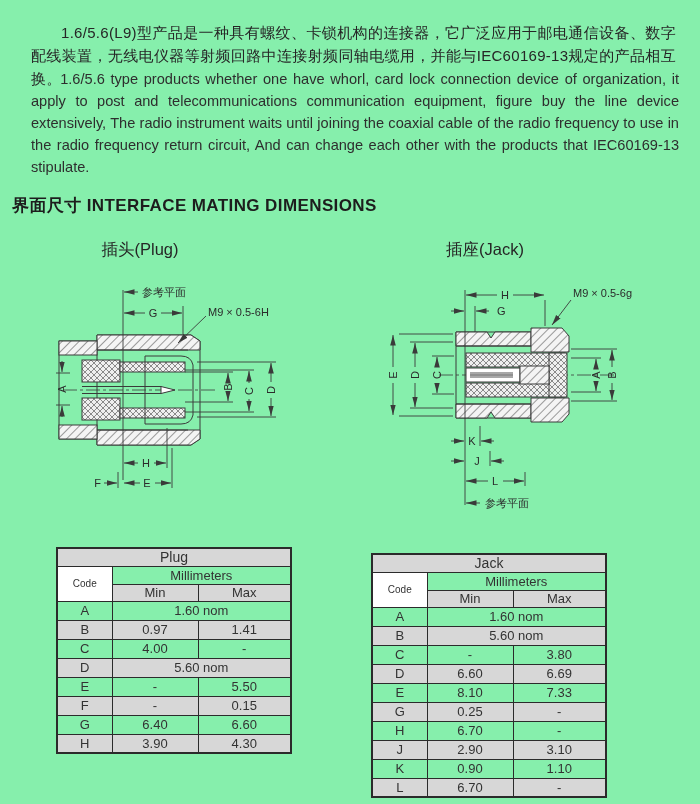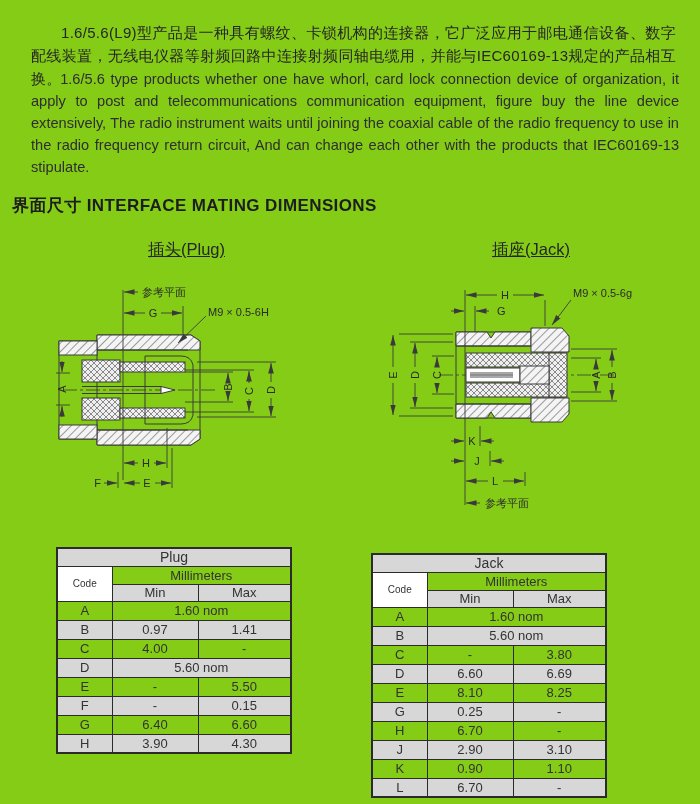--- a/index.html
+++ b/index.html
@@ -1,24 +1,24 @@
 <!DOCTYPE html>
 <html><head>
 <meta charset="utf-8">
 <style>
   html,body{margin:0;padding:0;background:#ffffff;}
-  .page{position:relative;width:700px;height:804px;background:#84cc16;overflow:hidden;
+  .page{position:relative;width:700px;height:804px;background:#86efac;overflow:hidden;
         font-family:"Liberation Sans","DejaVu Sans",sans-serif;color:#262626;}
   .intro-cn{position:absolute;left:31px;top:6px;width:645px;font-size:15px;line-height:23px;
             text-indent:2em;text-align:justify;letter-spacing:.3px;}
   .intro-en{position:absolute;left:31px;top:53px;width:648px;font-size:14.6px;line-height:22px;
             text-indent:2em;text-align:justify;color:#2e2e2e;}
   .section-heading{position:absolute;left:12px;top:194px;margin:0;font-size:17px;font-weight:bold;
             letter-spacing:.4px;color:#1d1d1d;white-space:nowrap;}
-  .fig-title{position:absolute;top:239px;width:170px;text-align:right;font-size:16.5px;color:#262626;text-decoration:underline;}
+  .fig-title{position:absolute;top:239px;width:170px;text-align:center;font-size:16.5px;color:#262626;}
   .fig-title.plug{left:55px;}
   .fig-title.jack{left:400px;}
   .drawing{position:absolute;top:276px;}
   .drawing.plug{left:25px;}
   .drawing.jack{left:363px;}
   svg text{font-family:"Liberation Sans","DejaVu Sans",sans-serif;fill:#2b2b2b;}
   .dim-table{position:absolute;border-collapse:collapse;table-layout:fixed;width:234px;
              border:2px solid #2b2b2b;font-size:13px;color:#333;}
   .dim-table.plug{left:56px;top:547px;}
   .dim-table.jack{left:371px;top:553px;}
@@ -336,21 +336,21 @@
           <td>3.80</td>
         </tr>
         <tr>
           <td class="gray">D</td>
           <td class="gray">6.60</td>
           <td class="gray">6.69</td>
         </tr>
         <tr>
           <td>E</td>
           <td>8.10</td>
-          <td>8.25</td>
+          <td>7.33</td>
         </tr>
         <tr>
           <td class="gray">G</td>
           <td class="gray">0.25</td>
           <td class="gray">-</td>
         </tr>
         <tr>
           <td>H</td>
           <td>6.70</td>
           <td>-</td>

